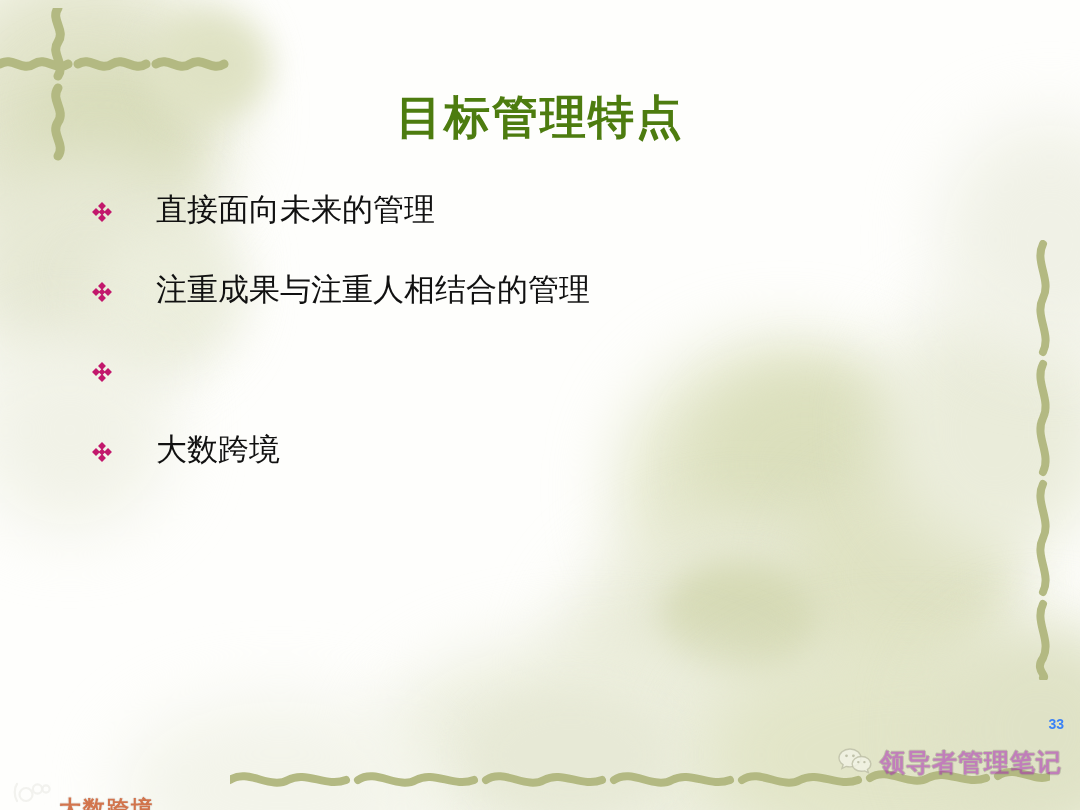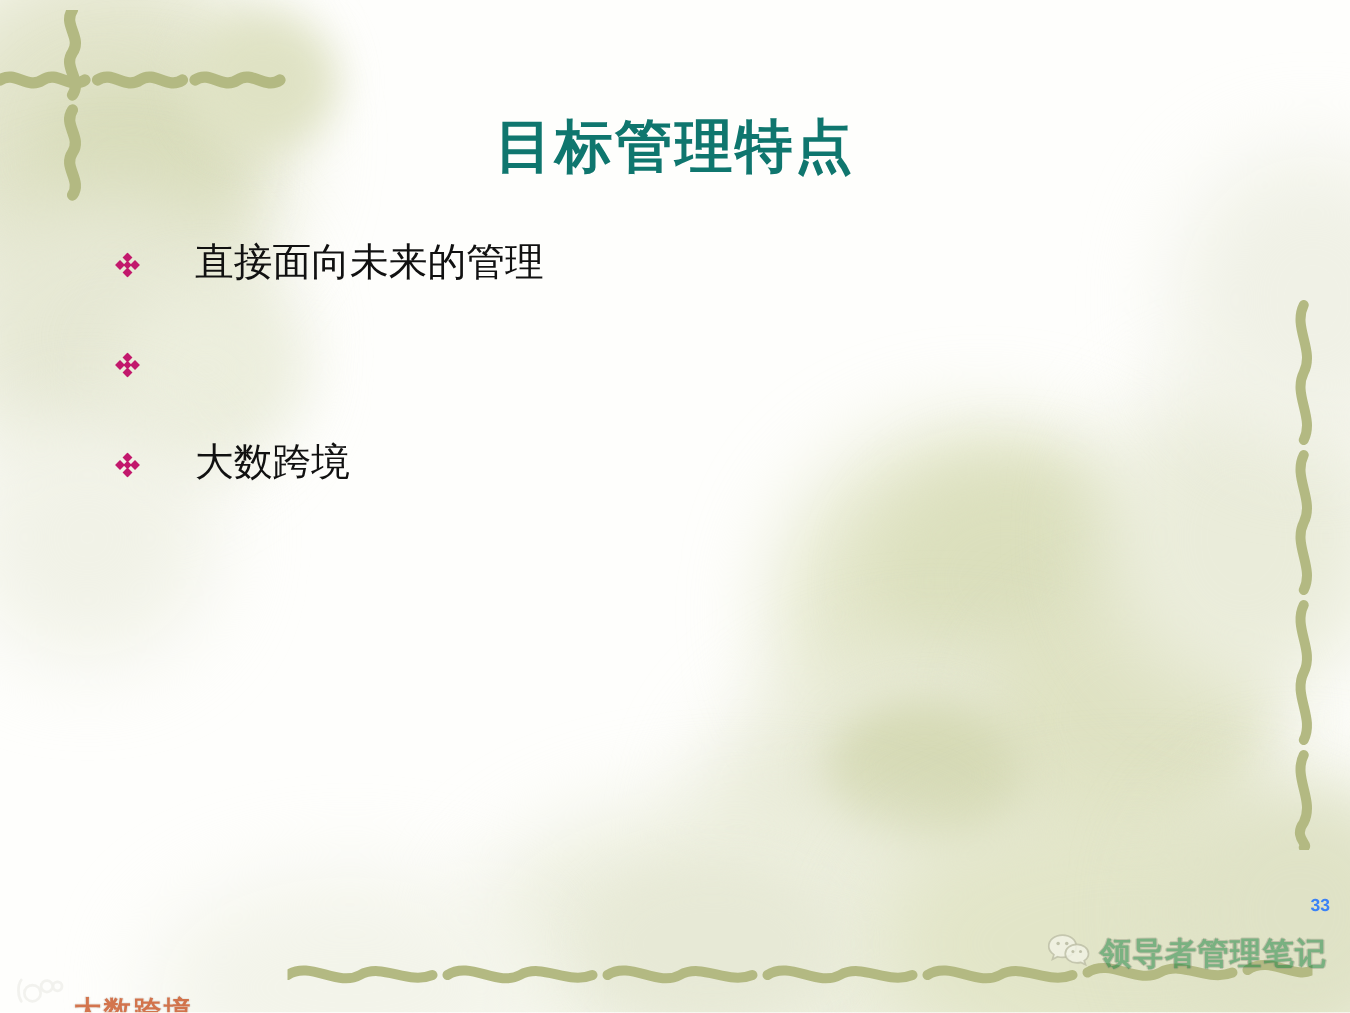--- a/index.html
+++ b/index.html
@@ -36,21 +36,21 @@
     pointer-events: none;
   }
 
   
   #title {
     position: absolute;
     left: 0;
     right: 0;
     top: 92px;
     text-align: center;
-    color: #0f766e;
+    color: #4d7c0f;
     font-size: 46px;
     font-weight: bold;
     letter-spacing: 2px;
     line-height: 1.1;
     white-space: nowrap;
   }
 
   
   #bullets {
     position: absolute;
@@ -95,21 +95,21 @@
   #wechat-watermark {
     position: absolute;
     right: 18px;
     top: 746px;
     display: flex;
     align-items: center;
     gap: 8px;
     opacity: 0.5;
   }
   #wechat-watermark .wm-text {
-    color: #15803d;
+    color: #a21caf;
     font-size: 25px;
     font-weight: bold;
     letter-spacing: 1px;
     text-shadow:
        1px 0 0 rgba(150,150,130,.85),
       -1px 0 0 rgba(150,150,130,.85),
        0 1px 0 rgba(150,150,130,.85),
        0 -1px 0 rgba(150,150,130,.85);
     white-space: nowrap;
   }
@@ -209,20 +209,34 @@
             <rect x="1.2" y="7.2" width="5.6" height="5.6" transform="rotate(45 4 10)"></rect>
             <rect x="13.2" y="7.2" width="5.6" height="5.6" transform="rotate(45 16 10)"></rect>
             <rect x="7.2" y="13.2" width="5.6" height="5.6" transform="rotate(45 10 16)"></rect>
             <rect x="7.6" y="7.6" width="4.8" height="4.8" transform="rotate(45 10 10)"></rect>
           </g>
         </svg>
       </span>
       <span class="bullet-text">直接面向未来的管理</span>
     </div>
 
+    <div class="bullet-row">
+      <span class="bullet-marker">
+        <svg width="20" height="20" viewBox="0 0 20 20">
+          <g fill="#c2186c">
+            <rect x="7.2" y="1.2" width="5.6" height="5.6" transform="rotate(45 10 4)"></rect>
+            <rect x="1.2" y="7.2" width="5.6" height="5.6" transform="rotate(45 4 10)"></rect>
+            <rect x="13.2" y="7.2" width="5.6" height="5.6" transform="rotate(45 16 10)"></rect>
+            <rect x="7.2" y="13.2" width="5.6" height="5.6" transform="rotate(45 10 16)"></rect>
+            <rect x="7.6" y="7.6" width="4.8" height="4.8" transform="rotate(45 10 10)"></rect>
+          </g>
+        </svg>
+      </span>
+      <span class="bullet-text">注重成果与注重人相结合的管理</span>
+    </div>
 
     <div class="bullet-row">
       <span class="bullet-marker">
         <svg width="20" height="20" viewBox="0 0 20 20">
           <g fill="#c2186c">
             <rect x="7.2" y="1.2" width="5.6" height="5.6" transform="rotate(45 10 4)"></rect>
             <rect x="1.2" y="7.2" width="5.6" height="5.6" transform="rotate(45 4 10)"></rect>
             <rect x="13.2" y="7.2" width="5.6" height="5.6" transform="rotate(45 16 10)"></rect>
             <rect x="7.2" y="13.2" width="5.6" height="5.6" transform="rotate(45 10 16)"></rect>
             <rect x="7.6" y="7.6" width="4.8" height="4.8" transform="rotate(45 10 10)"></rect>

